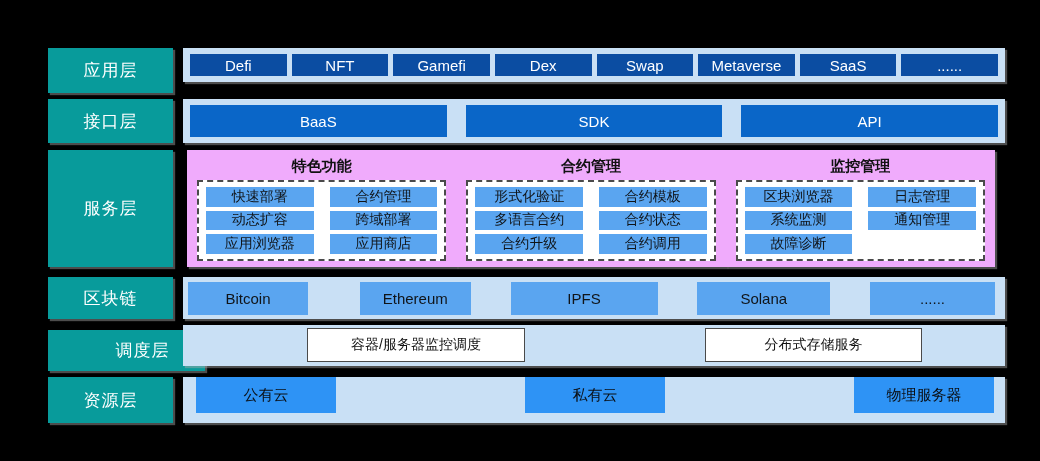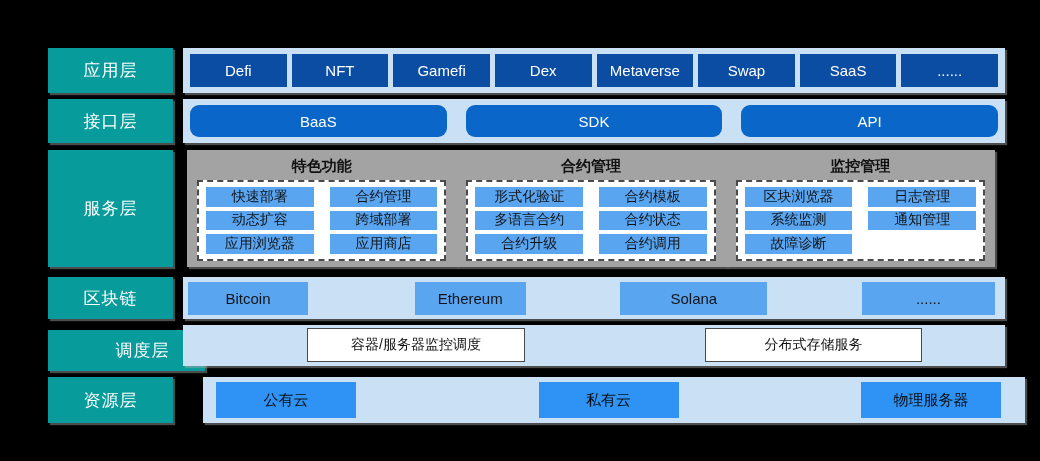--- a/index.html
+++ b/index.html
@@ -26,40 +26,40 @@
   #label-5{top:377px;height:46px;}
 
   
   .row{
     position:absolute;left:183px;width:822px;
     background:#C9E0F5;box-sizing:border-box;
     box-shadow:2px 2px 1px rgba(170,170,170,0.45);
   }
 
   
-  .row-app{top:48px;height:45px;display:flex;gap:5px;padding:6px 7px;}
+  .row-app{top:48px;height:34px;display:flex;gap:5px;padding:6px 7px;}
   .app-item{
     flex:1;background:#0B4DA2;color:#fff;
     display:flex;align-items:center;justify-content:center;font-size:15px;
   }
 
   
   .row-interface{top:99px;height:44px;display:flex;gap:19px;padding:6px 7px;}
   .iface-item{
     flex:1;background:#0A66C8;color:#fff;
-    display:flex;align-items:center;justify-content:center;font-size:15px;border-radius:9px;
+    display:flex;align-items:center;justify-content:center;font-size:15px;
   }
 
   
   .service-row{
     position:absolute;left:187px;top:150px;width:808px;height:117px;
     display:flex;justify-content:space-between;
   }
   .panel{
-    width:296px;height:117px;background:#a3a3a3;box-sizing:border-box;
+    width:296px;height:117px;background:#f0abfc;box-sizing:border-box;
     padding:6px 10px 6px;box-shadow:2px 2px 1px rgba(170,170,170,0.45);
   }
   .panel-title{
     height:20px;line-height:20px;text-align:center;
     font-weight:bold;font-size:15px;color:#111;
   }
   .panel-grid{
     margin-top:4px;height:81px;box-sizing:border-box;
     background:#fff;border:2px dashed #4a4a4a;
     padding:5px 7px;display:grid;
@@ -92,22 +92,22 @@
     position:absolute;top:3px;height:34px;box-sizing:border-box;
     background:#fff;border:1px solid #4a4a4a;color:#111;
     display:flex;align-items:center;justify-content:center;font-size:14px;
     white-space:nowrap;
   }
   #sched-0{left:124px;width:218px;}
   #sched-1{left:522px;width:217px;}
 
   
   .row-res{
-    top:377px;height:46px;display:flex;align-items:center;
-    justify-content:space-between;padding:0 24px 0 13px;margin-left:20px;
+    top:377px;height:46px;display:flex;align-items:flex-start;
+    justify-content:space-between;padding:0 11px 0 13px;
   }
   .res-item{
     width:140px;height:36px;background:#2E93F5;color:#0b0f14;
     display:flex;align-items:center;justify-content:center;font-size:15px;
   }
 </style>
 </head>
 <body>
 
 <div class="layer-label" id="label-0">应用层</div>
@@ -115,22 +115,22 @@
 <div class="layer-label" id="label-2">服务层</div>
 <div class="layer-label" id="label-3">区块链</div>
 <div class="layer-label" id="label-4">调度层</div>
 <div class="layer-label" id="label-5">资源层</div>
 
 <div class="row row-app">
   <div class="app-item">Defi</div>
   <div class="app-item">NFT</div>
   <div class="app-item">Gamefi</div>
   <div class="app-item">Dex</div>
+  <div class="app-item">Swap</div>
   <div class="app-item">Metaverse</div>
-  <div class="app-item">Swap</div>
   <div class="app-item">SaaS</div>
   <div class="app-item">......</div>
 </div>
 
 <div class="row row-interface">
   <div class="iface-item">BaaS</div>
   <div class="iface-item">SDK</div>
   <div class="iface-item">API</div>
 </div>
 
@@ -165,20 +165,21 @@
       <div class="panel-item">系统监测</div>
       <div class="panel-item">通知管理</div>
       <div class="panel-item">故障诊断</div>
     </div>
   </div>
 </div>
 
 <div class="row row-chain">
   <div class="chain-item">Bitcoin</div>
   <div class="chain-item">Ethereum</div>
+  <div class="chain-item">IPFS</div>
   <div class="chain-item">Solana</div>
   <div class="chain-item">......</div>
 </div>
 
 <div class="row row-sched">
   <div class="sched-item" id="sched-0">容器/服务器监控调度</div>
   <div class="sched-item" id="sched-1">分布式存储服务</div>
 </div>
 
 <div class="row row-res">

